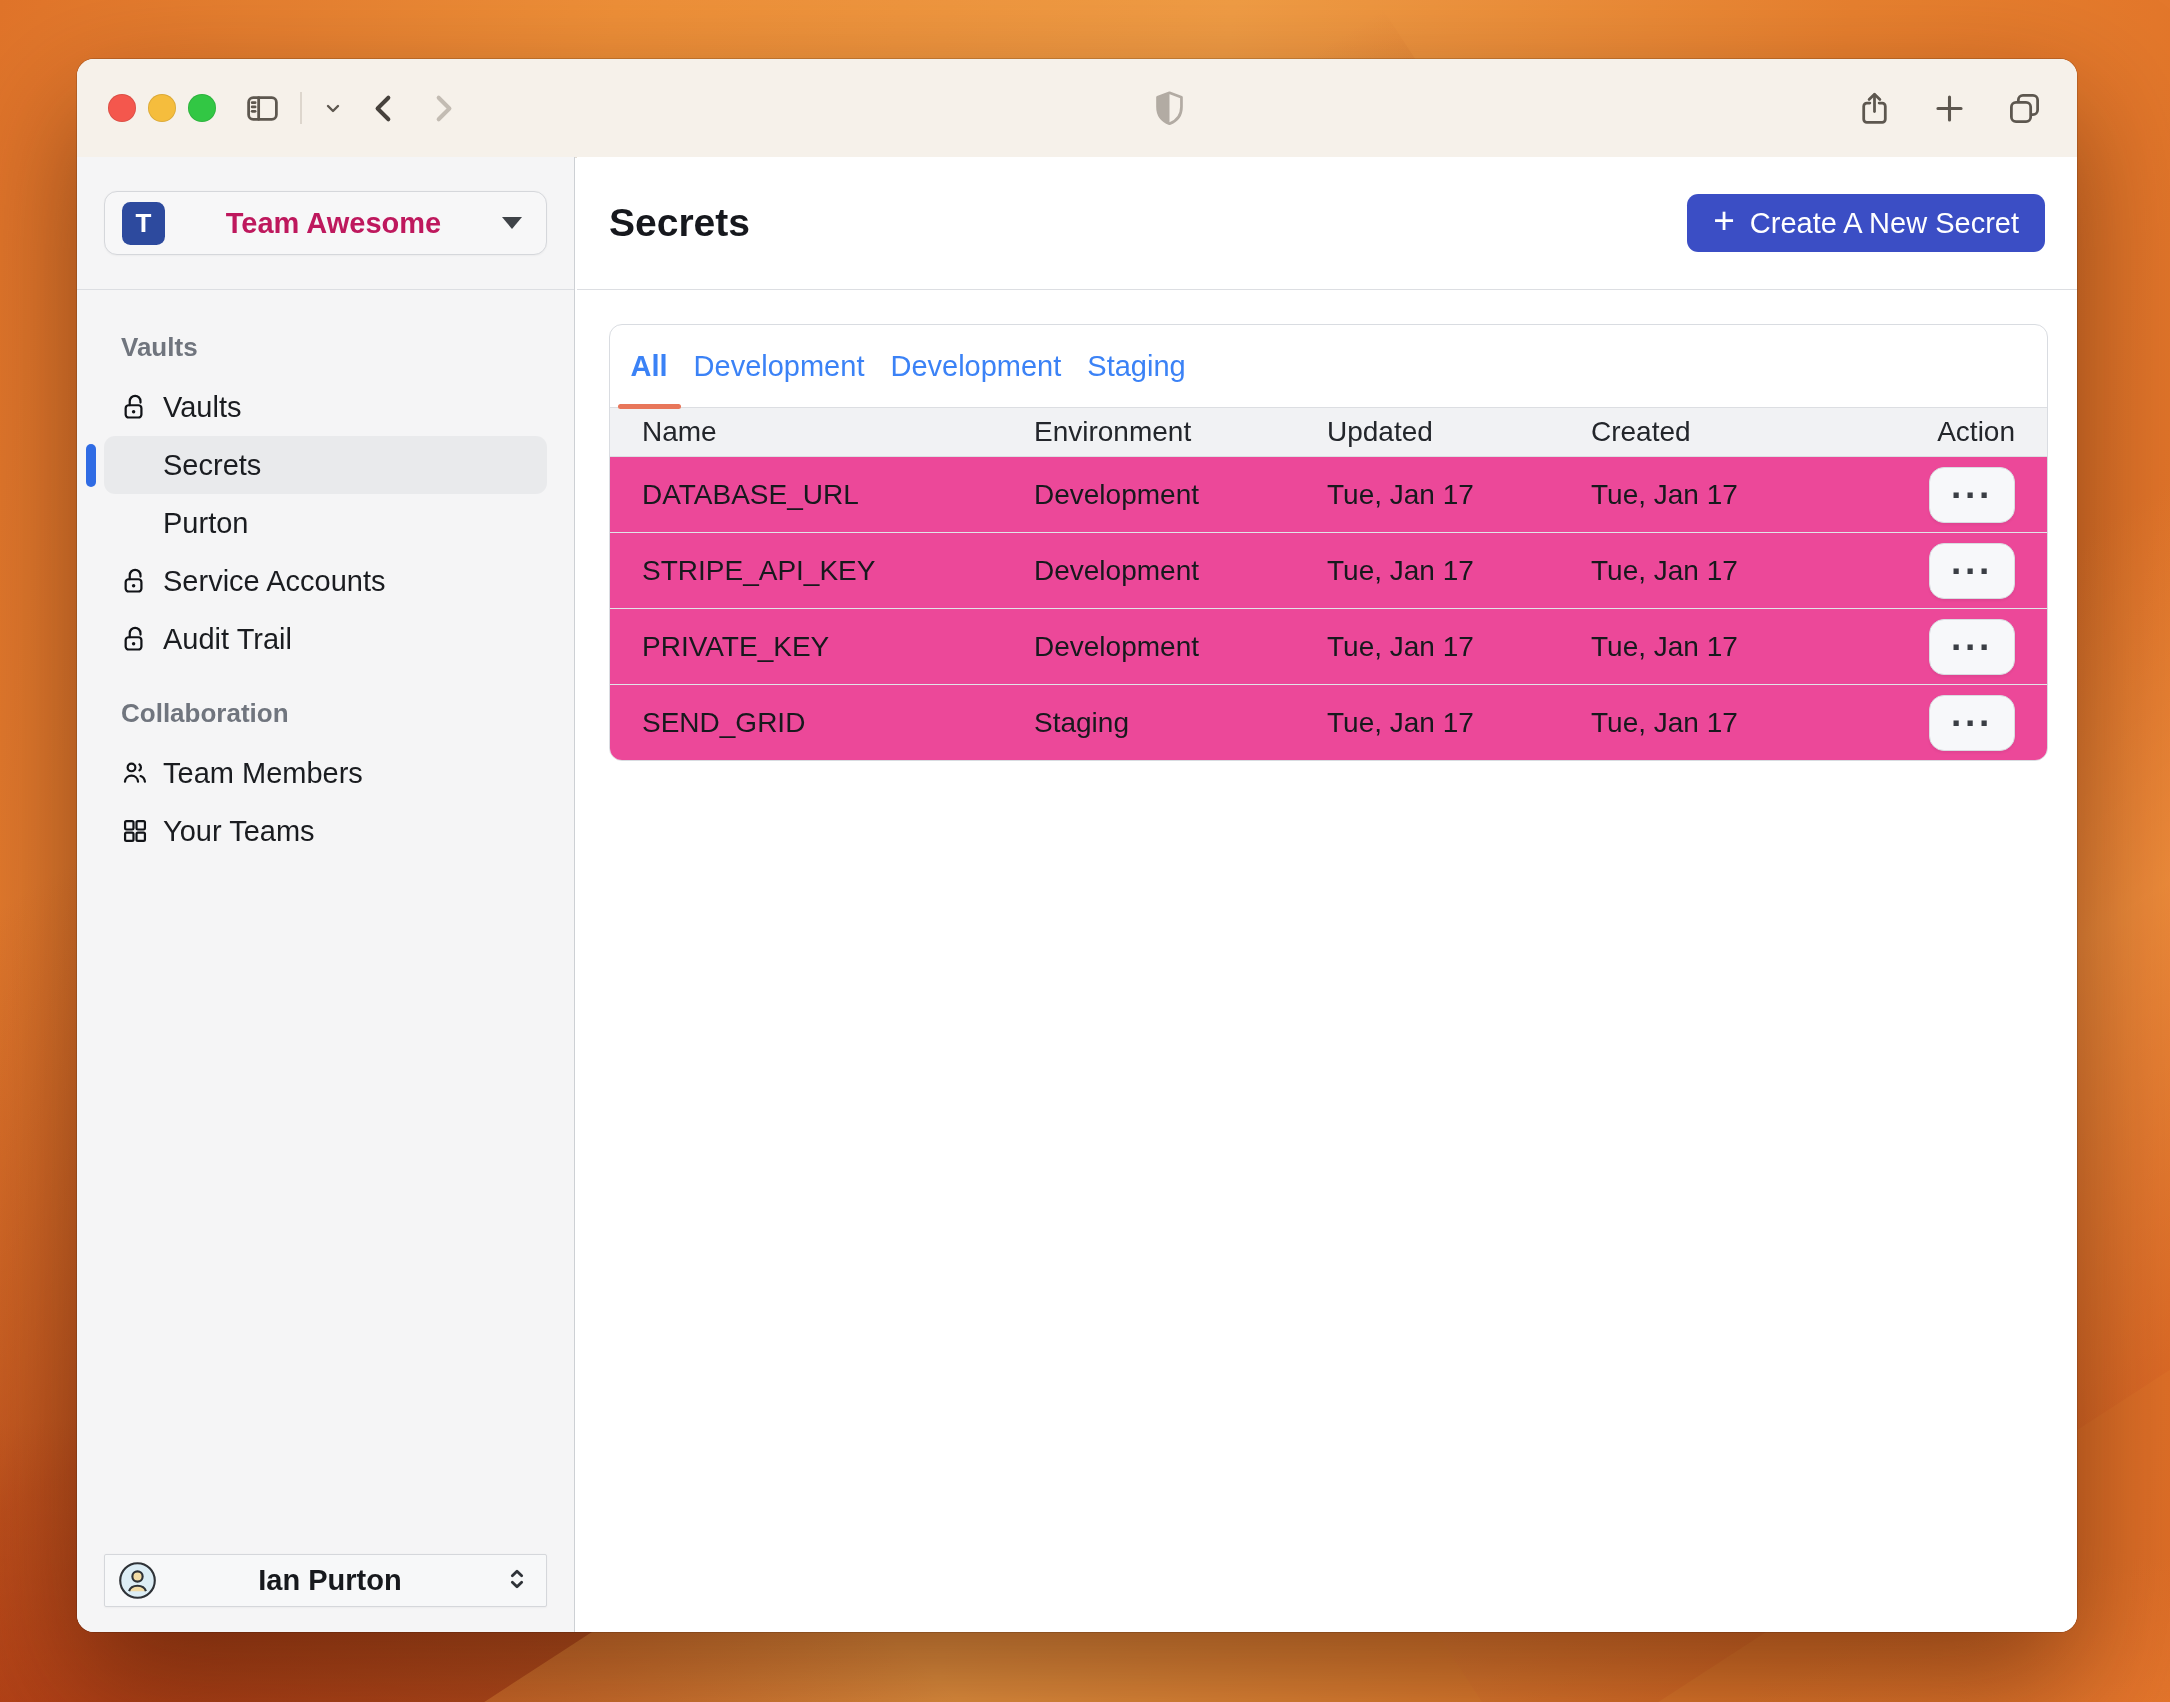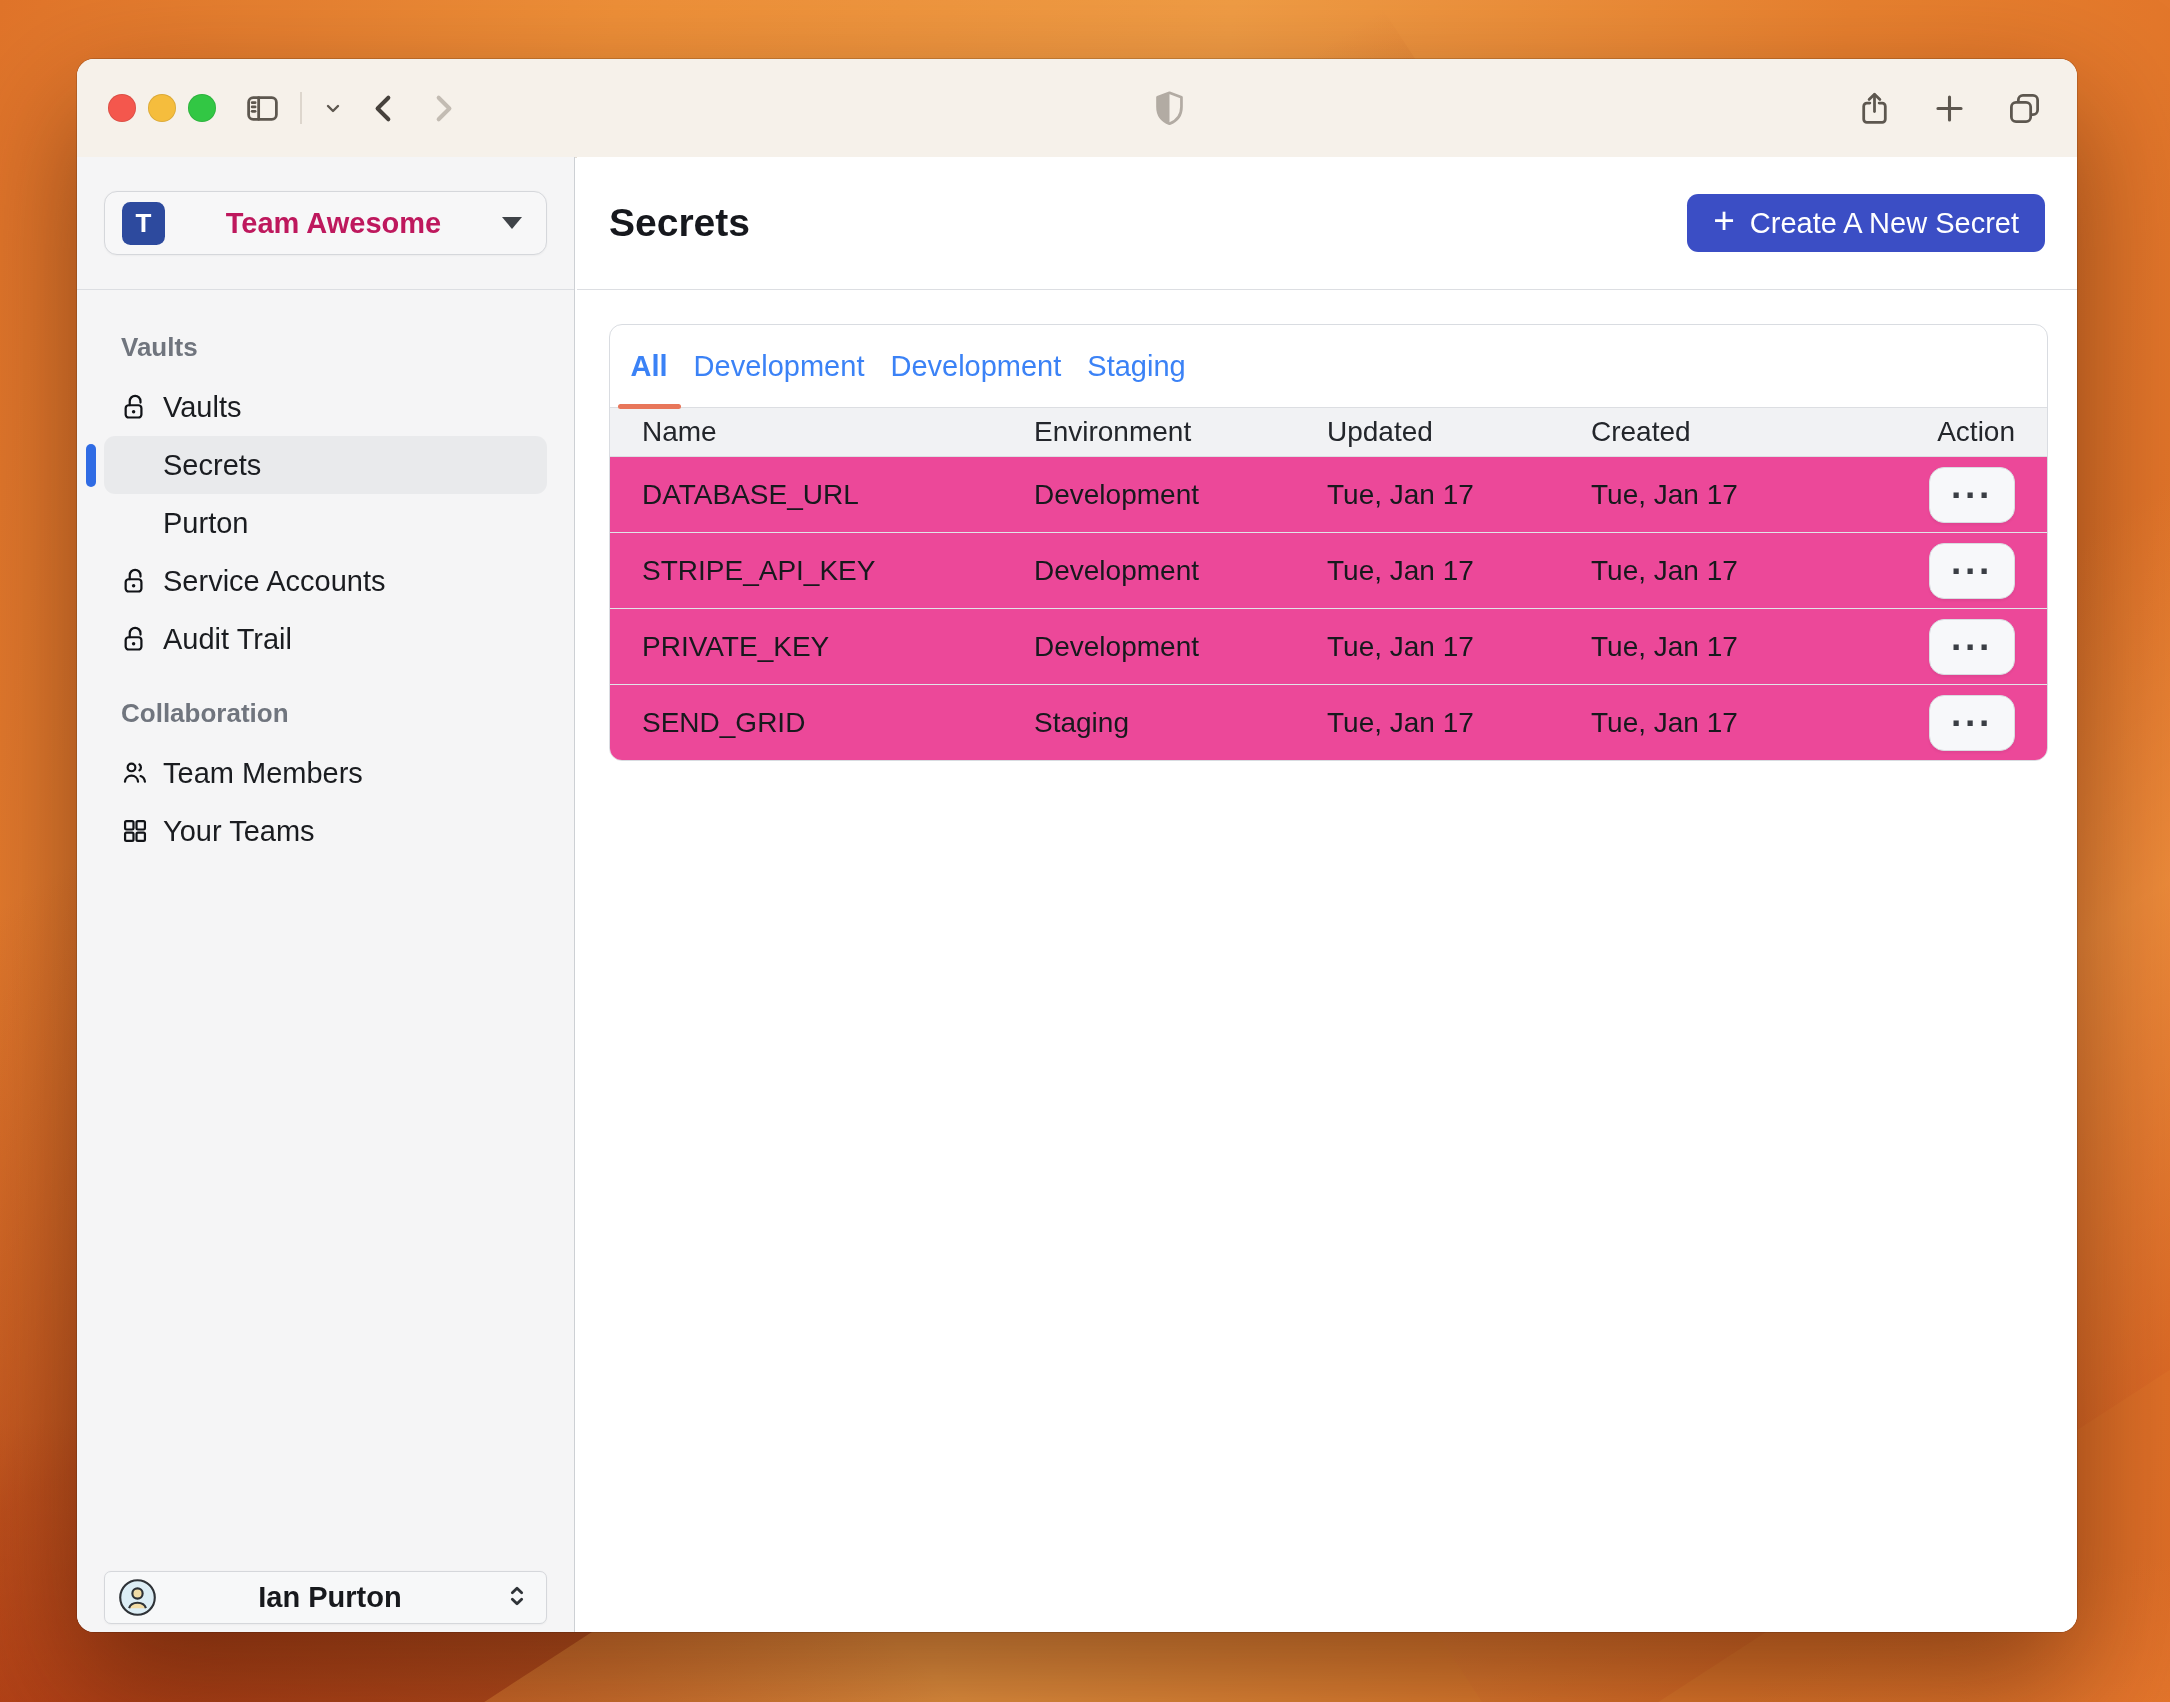--- a/index.html
+++ b/index.html
@@ -82,22 +82,22 @@
   }
   .nav-item .icon{width:28px;height:32px;margin-right:14px;display:flex;align-items:center;color:#111317;}
   .nav-item .icon svg{width:28px;height:32px;}
   .nav-item.indent{padding-left:59px;}
   .nav-item.selected{background:#e9eaec;}
   .nav-item.selected::before{
     content:"";position:absolute;left:-17.7px;top:7.5px;width:9.3px;height:43px;
     border-radius:5.6px;background:#2f6be4;
   }
   .sidebar-footer{
-    position:absolute;left:27px;bottom:8px;width:443px;height:53px;box-sizing:border-box;
-    border:1.9px solid #d5d7db;border-radius:7px;background:#f7f8f9;
+    position:absolute;left:27px;bottom:25px;width:443px;height:53px;box-sizing:border-box;
+    border:1.9px solid #d5d7db;border-radius:2px;background:#f7f8f9;
     display:flex;align-items:center;box-shadow:0 0.9px 1.9px rgba(0,0,0,.04);
   }
   .user-avatar{margin-left:13px;width:39px;height:39px;}
   .user-name{flex:1;text-align:center;font-size:29px;font-weight:600;color:#17191d;}
   .user-caret{margin-right:15px;width:28px;height:32px;color:#2f3338;}
   
   .main{position:absolute;left:500px;top:98px;right:0;bottom:0;background:#ffffff;}
   .main-header{
     height:133px;border-bottom:1.9px solid #dcdee2;box-sizing:border-box;
     display:flex;align-items:center;justify-content:space-between;padding:0 32px;

